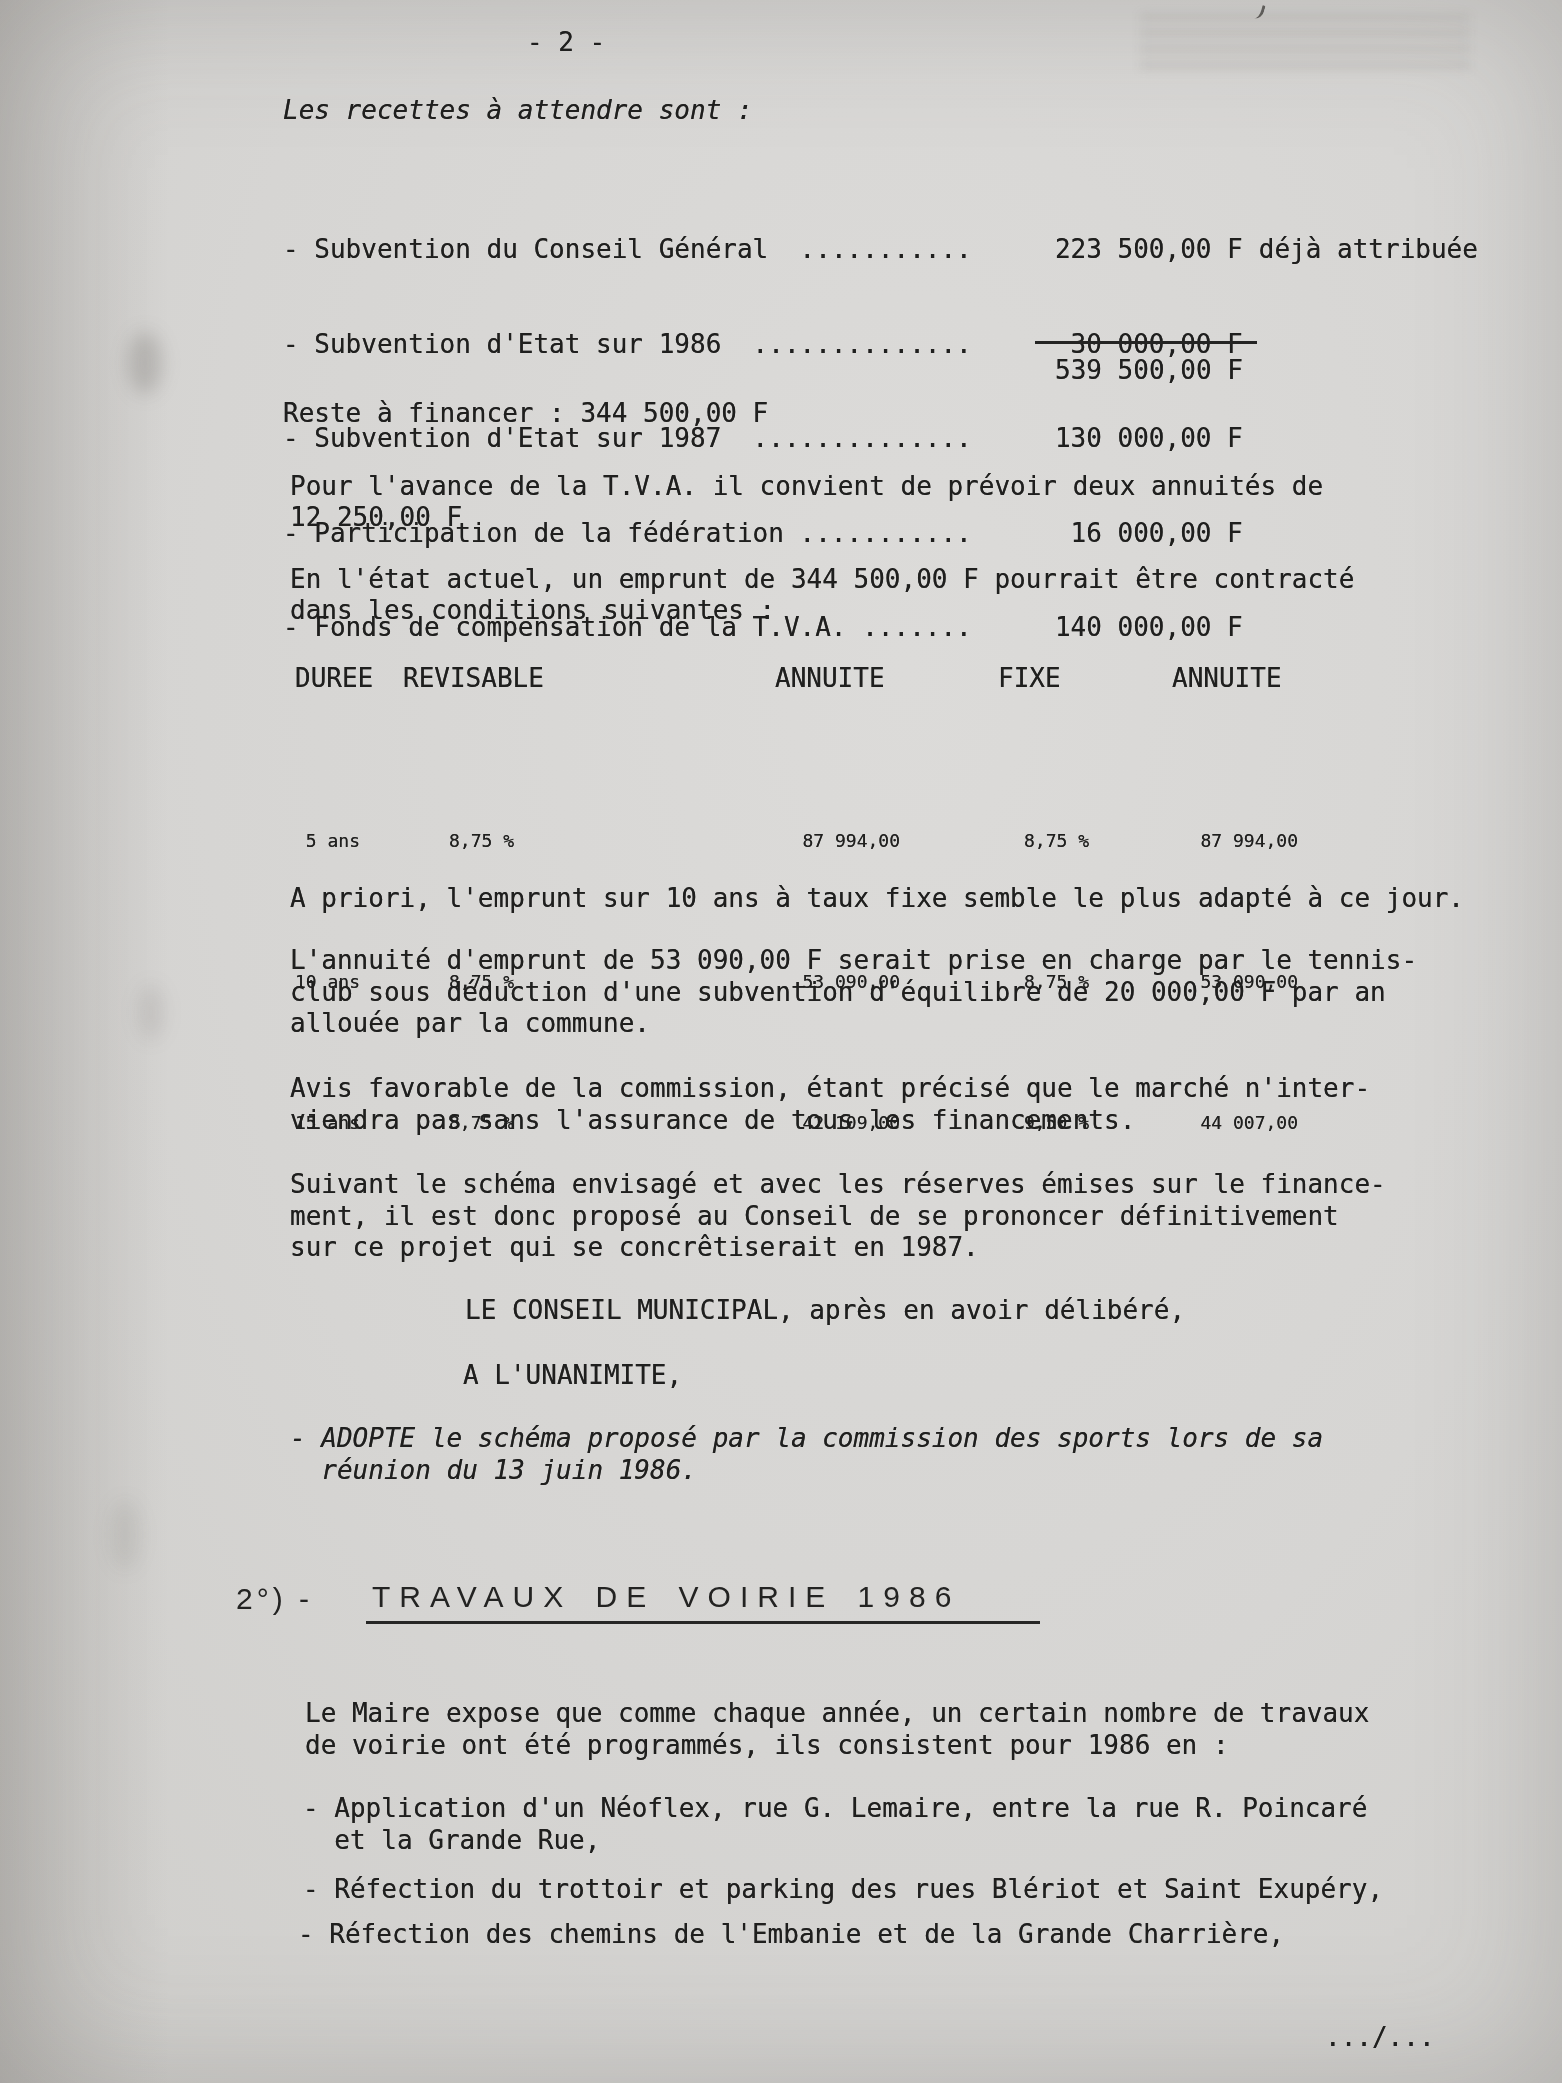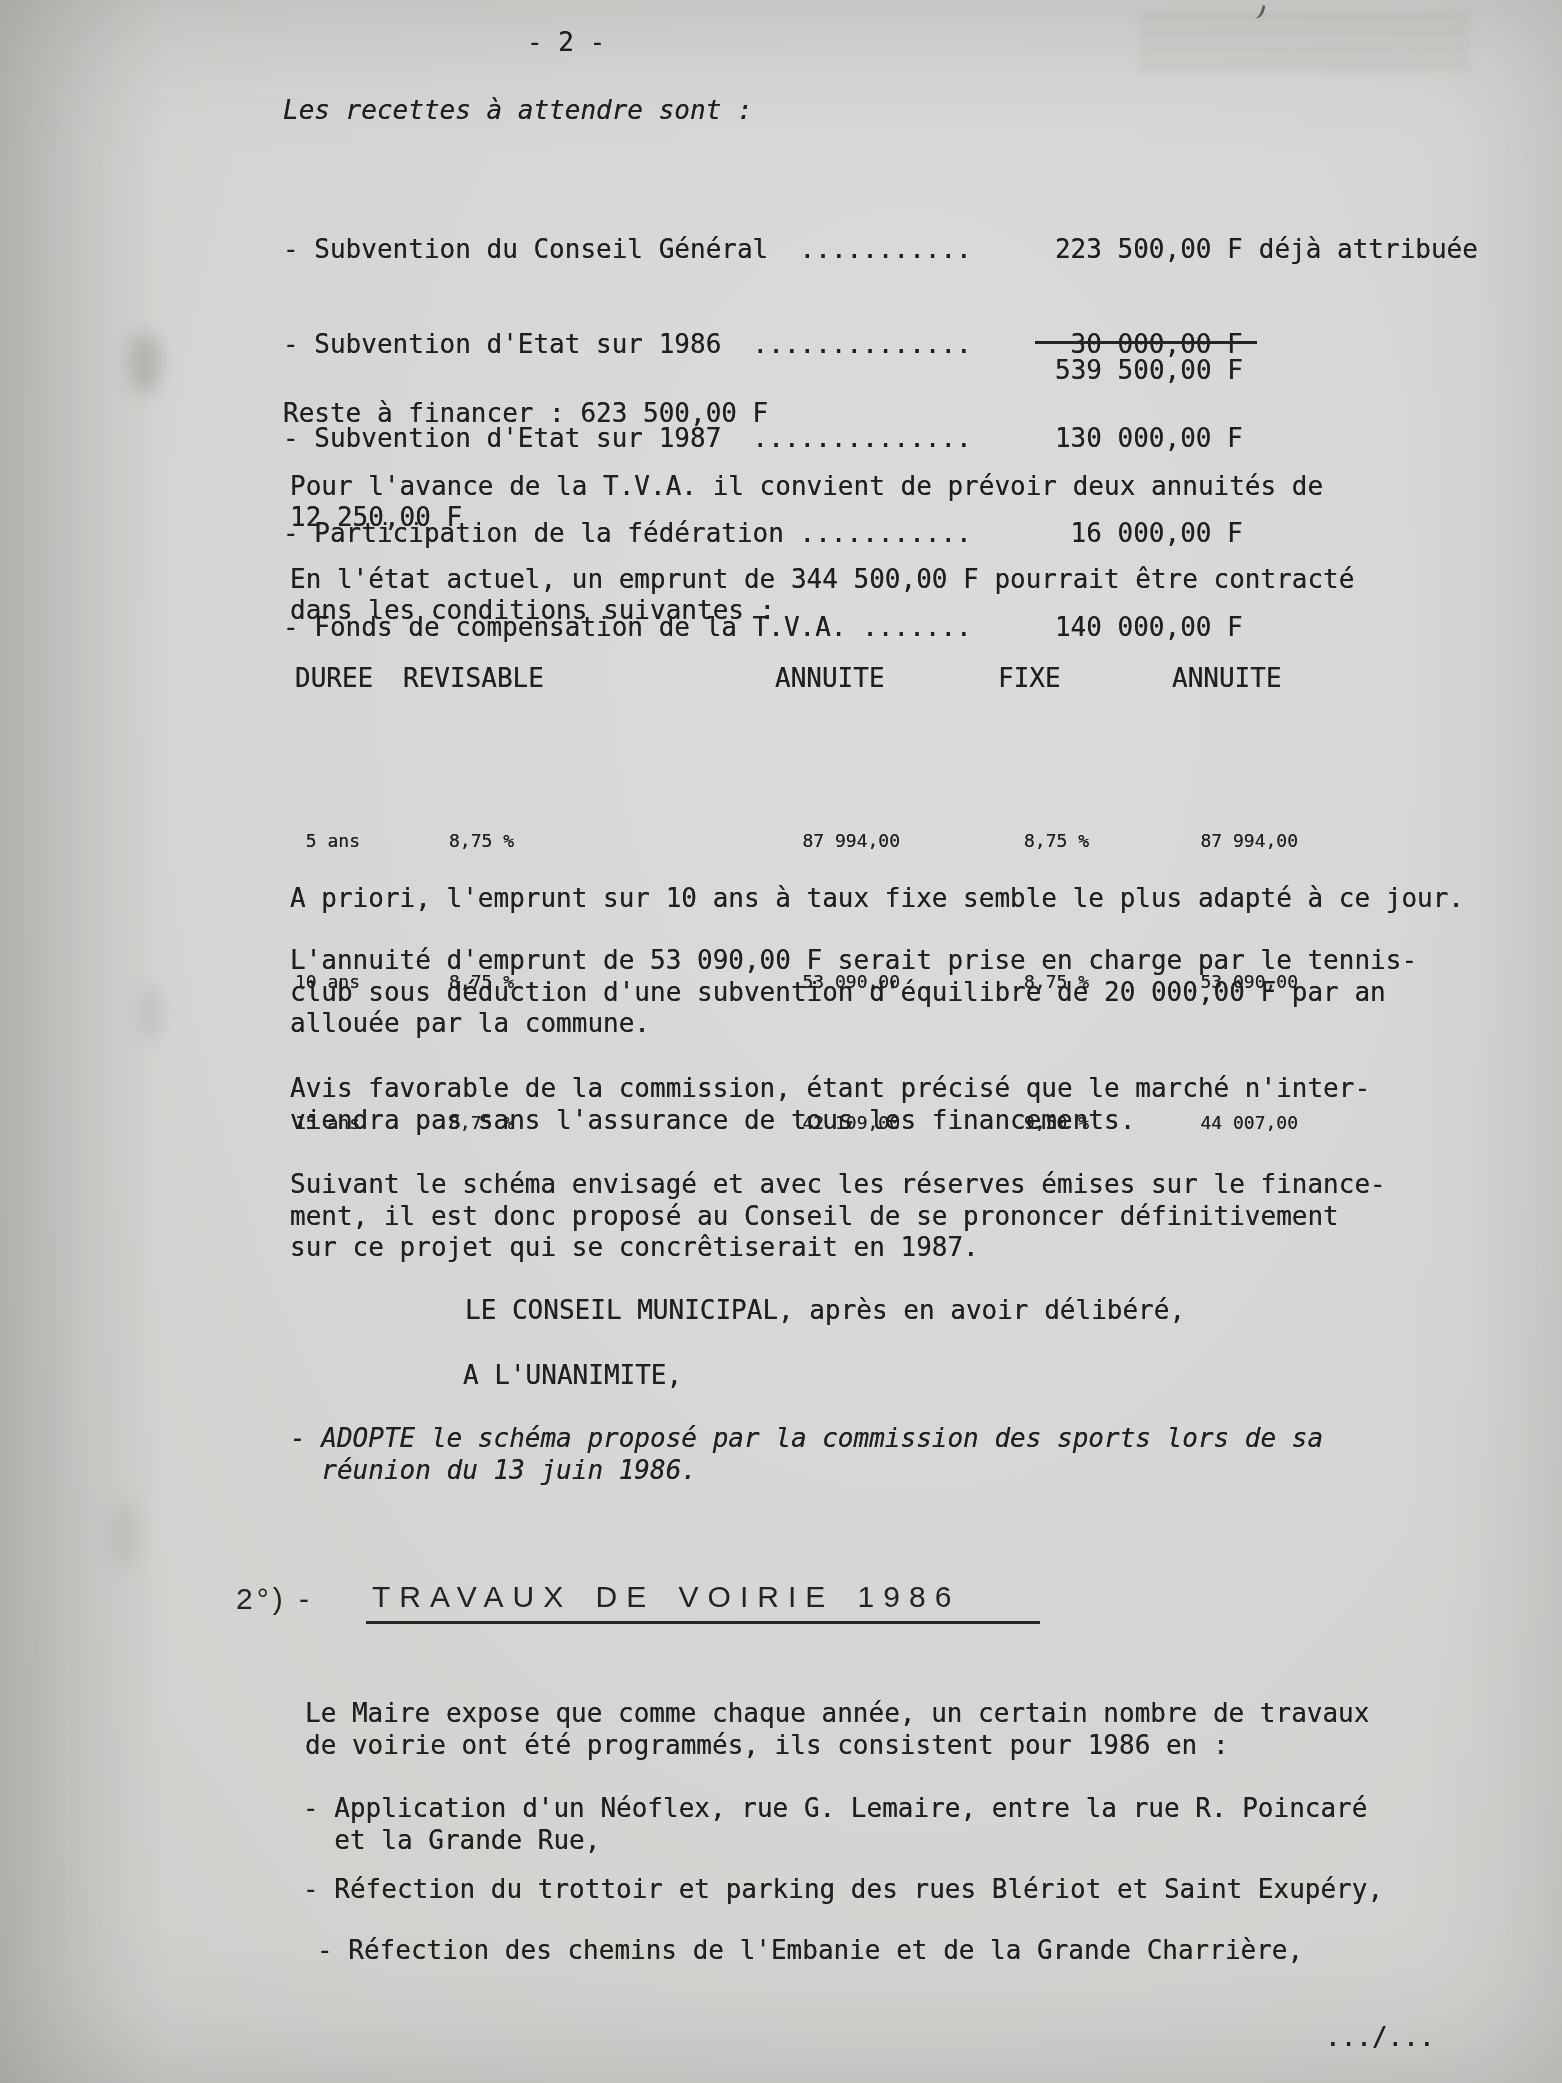--- a/index.html
+++ b/index.html
@@ -85,21 +85,21 @@
       <span>- Participation de la fédération</span><span> ...........</span><span class="r-amt">16 000,00 F</span>
     </div>
     <div class="r-row">
       <span>- Fonds de compensation de la T.V.A.</span><span> .......</span><span class="r-amt">140 000,00 F</span>
     </div>
   </div>
 
   <div class="total-rule"></div>
   <div class="t" style="left:1055px;top:355px;">539 500,00 F</div>
 
-  <div class="t" style="left:283px;top:398px;">Reste à financer : 623 500,00 F</div>
+  <div class="t" style="left:283px;top:398px;">Reste à financer : 344 500,00 F</div>
 
   <div class="t" style="left:290px;top:471px;">Pour l'avance de la T.V.A. il convient de prévoir deux annuités de
 12 250,00 F</div>
   <div class="t" style="left:290px;top:564px;">En l'état actuel, un emprunt de 344 500,00 F pourrait être contracté
 dans les conditions suivantes :</div>
 
   <div class="tbl-head">
     <span class="h1">DUREE</span>
     <span class="h2">REVISABLE</span>
     <span class="h3">ANNUITE</span>
@@ -147,17 +147,17 @@
 
   <div class="sec-num">2°) -</div>
   <div class="sec-title">TRAVAUX DE VOIRIE 1986</div>
   <div class="sec-underline"></div>
 
   <div class="t lh" style="left:305px;top:1698px;">Le Maire expose que comme chaque année, un certain nombre de travaux
 de voirie ont été programmés, ils consistent pour 1986 en :</div>
   <div class="t lh" style="left:303px;top:1793px;">- Application d'un Néoflex, rue G. Lemaire, entre la rue R. Poincaré
   et la Grande Rue,</div>
   <div class="t" style="left:303px;top:1874px;">- Réfection du trottoir et parking des rues Blériot et Saint Exupéry,</div>
-  <div class="t" style="left:317px;top:1919px;margin-top:16px;">- Réfection des chemins de l'Embanie et de la Grande Charrière,</div>
+  <div class="t" style="left:298px;top:1919px;">- Réfection des chemins de l'Embanie et de la Grande Charrière,</div>
 
   <div class="t" style="left:1325px;top:2022px;">.../...</div>
 
 </div>
 
 </body></html>

